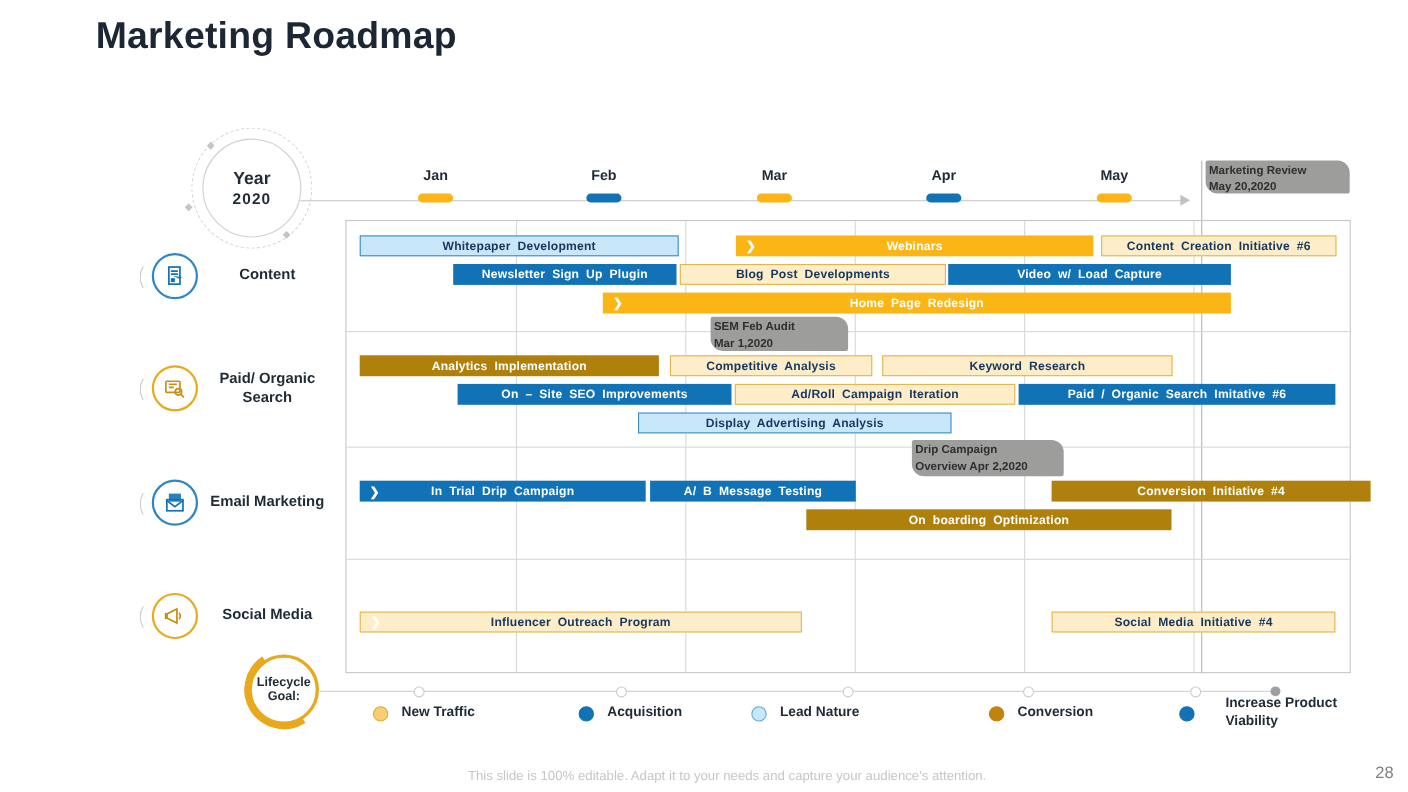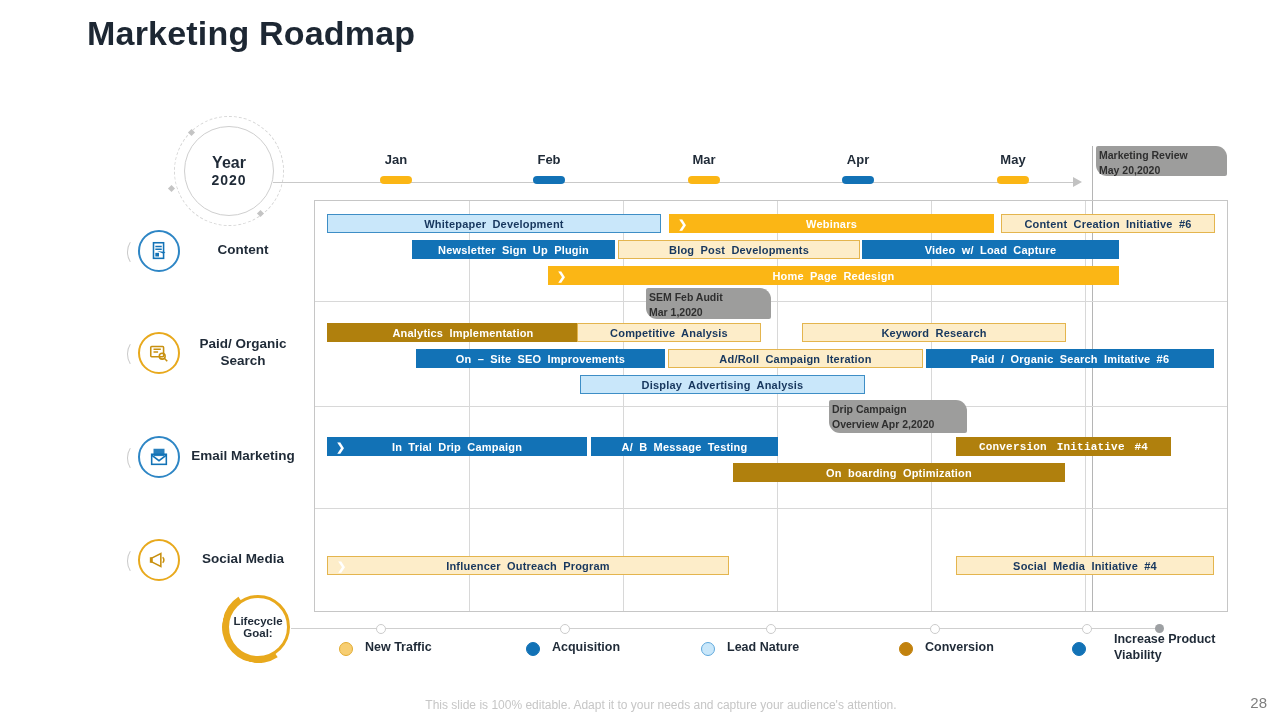--- a/index.html
+++ b/index.html
@@ -169,21 +169,21 @@
       <div class="abs row-icon ring-gold" style="left: 117px; top: 539px;">
         <svg width="22" height="22" viewBox="0 0 24 24" fill="none" stroke="currentColor" stroke-width="1.7">
           <path d="M4 10l10-5v14l-10-5z"></path>
           <rect x="2" y="9" width="3" height="6" fill="currentColor" stroke="none"></rect>
           <path d="M16 9a4 4 0 010 6"></path>
         </svg>
       </div>
       <div class="abs row-label" style="left: 158px; top: 551px;">Social Media</div>
     </div>
   <div id="bars">
-      <div class="abs bar bar-lightblue" style="left: 306px; top: 214px; width: 334px;">
+      <div class="abs bar bar-lightblue" style="left: 306px; top: 214px; width: 290px;">
         <span>Whitepaper Development</span>
       </div>
       <div class="abs bar bar-yellow" style="left: 648px; top: 214px; width: 325px;">
         <span class="chev">❯</span>
         <span>Webinars</span>
       </div>
       <div class="abs bar bar-cream" style="left: 980px; top: 214px; width: 214px;">
         <span>Content Creation Initiative #6</span>
       </div>
       <div class="abs bar bar-blue" style="left: 391px; top: 240px; width: 203px;">
@@ -195,21 +195,21 @@
       <div class="abs bar bar-blue" style="left: 841px; top: 240px; width: 257px;">
         <span>Video w/ Load Capture</span>
       </div>
       <div class="abs bar bar-yellow" style="left: 527px; top: 266px; width: 571px;">
         <span class="chev">❯</span>
         <span>Home Page Redesign</span>
       </div>
       <div class="abs bar bar-gold" style="left: 306px; top: 323px; width: 272px;">
         <span>Analytics Implementation</span>
       </div>
-      <div class="abs bar bar-cream" style="left: 556px; top: 323px; width: 184px;">
+      <div class="abs bar bar-cream" style="left: 588px; top: 323px; width: 184px;">
         <span>Competitive Analysis</span>
       </div>
       <div class="abs bar bar-cream" style="left: 781px; top: 323px; width: 264px;">
         <span>Keyword Research</span>
       </div>
       <div class="abs bar bar-blue" style="left: 395px; top: 349px; width: 249px;">
         <span>On – Site SEO Improvements</span>
       </div>
       <div class="abs bar bar-cream" style="left: 647px; top: 349px; width: 255px;">
         <span>Ad/Roll Campaign Iteration</span>
@@ -220,21 +220,21 @@
       <div class="abs bar bar-lightblue" style="left: 559px; top: 375px; width: 285px;">
         <span>Display Advertising Analysis</span>
       </div>
       <div class="abs bar bar-blue" style="left: 306px; top: 437px; width: 260px;">
         <span class="chev">❯</span>
         <span>In Trial Drip Campaign</span>
       </div>
       <div class="abs bar bar-blue" style="left: 570px; top: 437px; width: 187px;">
         <span>A/ B Message Testing</span>
       </div>
-      <div class="abs bar bar-gold" style="left: 935px; top: 437px; width: 215px; font-family: Liberation Mono, monospace;">
+      <div class="abs bar bar-gold" style="left: 935px; top: 437px; width: 290px;">
         <span>Conversion Initiative #4</span>
       </div>
       <div class="abs bar bar-gold" style="left: 712px; top: 463px; width: 332px;">
         <span>On boarding Optimization</span>
       </div>
       <div class="abs bar bar-cream" style="left: 306px; top: 556px; width: 402px;">
         <span class="chev">❯</span>
         <span>Influencer Outreach Program</span>
       </div>
       <div class="abs bar bar-cream" style="left: 935px; top: 556px; width: 258px;">
@@ -268,21 +268,21 @@
   </div>
   <div id="legend">
       <div class="abs legend-item" style="left: 318px; top: 640px;">
         <div class="legend-dot" style="background: rgb(247, 206, 114); border: 1px solid rgb(226, 172, 51);"></div>
         <div class="legend-label">New Traffic</div>
       </div>
       <div class="abs legend-item" style="left: 505px; top: 640px;">
         <div class="legend-dot" style="background: rgb(18, 114, 182); border: 1px solid rgb(18, 114, 182);"></div>
         <div class="legend-label">Acquisition</div>
       </div>
-      <div class="abs legend-item" style="left: 680px; top: 640px;">
+      <div class="abs legend-item" style="left: 662px; top: 640px;">
         <div class="legend-dot" style="background: rgb(201, 231, 250); border: 1px solid rgb(95, 168, 220);"></div>
         <div class="legend-label">Lead Nature</div>
       </div>
       <div class="abs legend-item" style="left: 878px; top: 640px;">
         <div class="legend-dot" style="background: rgb(194, 130, 14); border: 1px solid rgb(194, 130, 14);"></div>
         <div class="legend-label">Conversion</div>
       </div>
       <div class="abs legend-item" style="left: 1051px; top: 632px; gap: 28px;">
         <div class="legend-dot" style="background: rgb(18, 114, 182); border: 1px solid rgb(18, 114, 182); margin-top: 10px;"></div>
         <div class="legend-label">Increase Product Viability</div>

